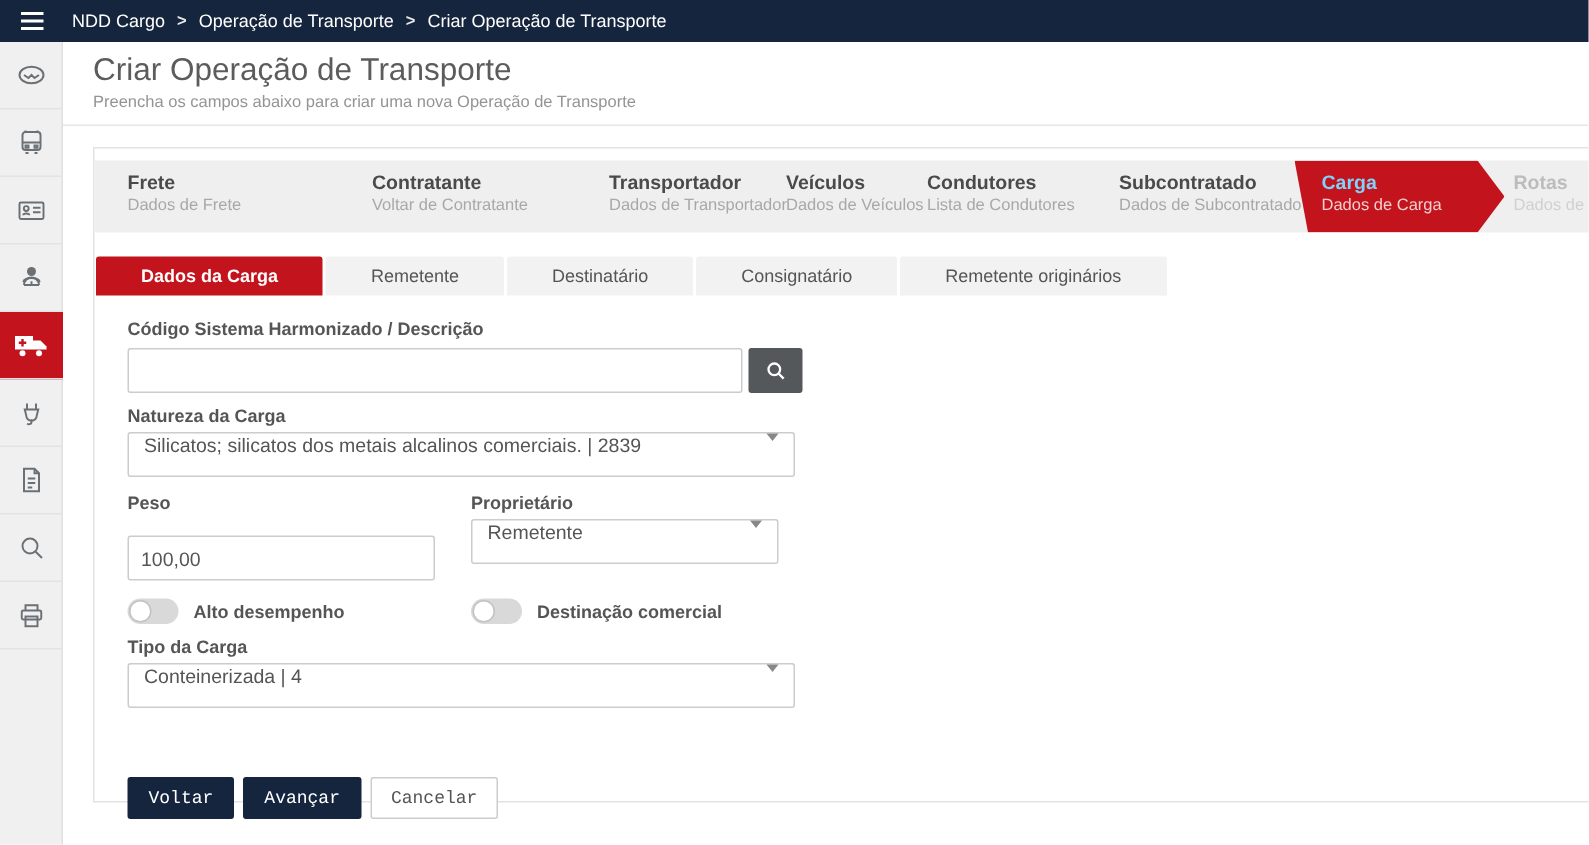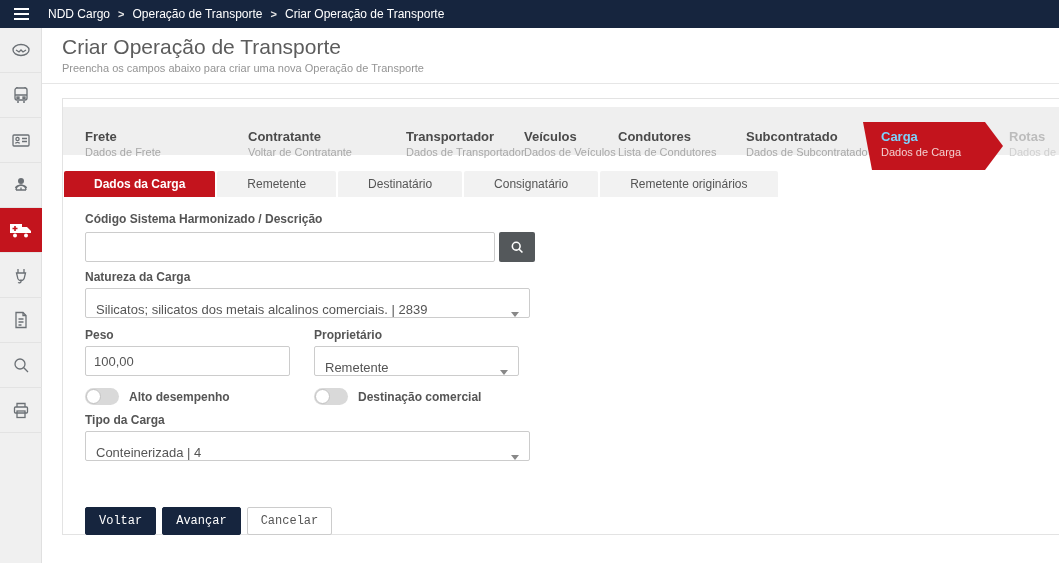--- a/index.html
+++ b/index.html
@@ -26,21 +26,21 @@
   .main { position:absolute; top:28px; left:42px; width:1017px; bottom:0;
     background:#fff; overflow:hidden; }
   .page-header { padding:7px 0 9px 20px; border-bottom:1px solid #e6e6e6; }
   .page-title { font-size:21px; color:#5c5c5c; font-weight:400; }
   .page-subtitle { font-size:11px; color:#949494; margin-top:3px; }
 
   .card { position:relative; margin:14px 0 0 20px; width:1140px; height:437px;
     border:1px solid #e3e3e3; background:#fff; }
 
   .wizard-strip { position:relative; margin-top:8px; height:48px; background:#efefef; }
-  .wstep { position:absolute; top:15px; height:48px; padding-top:7px; cursor:pointer; }
+  .wstep { position:absolute; top:0; height:48px; padding-top:7px; cursor:pointer; }
   .wstep .wlabel { font-size:13px; font-weight:bold; color:#4a4a4a; }
   .wstep .wsub { font-size:11px; color:#a8a8a8; margin-top:2px; }
   .wstep.future .wlabel { color:#bcbcbc; }
   .wstep.future .wsub { color:#d0d0d0; }
   .wstep.active { background:#c3141d; padding-left:18px; width:140px;
     clip-path:polygon(0 0, calc(100% - 18px) 0, 100% 50%, calc(100% - 18px) 100%, 9px 100%); }
   .wstep.active .wlabel { color:#7dd3fc; }
   .wstep.active .wsub { color:#f3cfcf; }
 
   .tabs { display:flex; gap:2px; margin:16px 0 0 1px; }
@@ -52,29 +52,29 @@
   .flabel { font-size:12px; font-weight:bold; color:#555; }
   .mt15 { margin-top:15px; } .mt8 { margin-top:8px; }
   .input { height:30px; border:1px solid #ccc; border-radius:2px; font-size:13px;
     color:#555; padding:0 8px; font-family:"Liberation Sans", sans-serif; background:#fff; }
   .hs-row { display:flex; gap:4px; margin-top:6px; }
   .hs-input { width:410px; }
   .search-btn { width:36px; height:30px; background:#54585b; border:none;
     border-radius:2px; display:flex; align-items:center; justify-content:center;
     cursor:pointer; }
   .select { border:1px solid #ccc; border-radius:2px; height:30px; display:flex;
-    align-items:flex-end; justify-content:space-between; padding:0 10px; font-size:13px;
+    align-items:flex-start; justify-content:space-between; padding:0 10px; font-size:13px;
     color:#555; cursor:pointer; background:#fff; margin-top:4px; }
   .select.wide { width:445px; }
   .select.col { width:205px; }
   .caret { width:0; height:0; border-left:4px solid transparent;
     border-right:4px solid transparent; border-top:5px solid #888; }
   .two-col { display:flex; gap:24px; margin-top:10px; }
   .col-box { width:205px; }
-  .peso-input { width:205px; margin-top:4px; display:block; }
+  .peso-input { width:205px; margin-top:15px; display:block; }
   .toggle-row { display:flex; margin-top:12px; }
   .toggle-group { display:flex; align-items:center; width:229px; cursor:pointer; }
   .toggle { width:34px; height:17px; border-radius:9px; background:#d9d9d9;
     position:relative; flex-shrink:0; }
   .toggle .knob { position:absolute; left:1px; top:1px; width:15px; height:15px;
     border-radius:50%; background:#fff; border:1px solid #c2c2c2; }
   .toggle-group .flabel { margin-left:10px; }
   .actions { display:flex; gap:6px; margin-top:46px; }
   .btn { height:28px; font-size:12px; border-radius:2px; cursor:pointer;
     padding:0 13px; font-family:Liberation Mono, monospace;text-align:right; }

